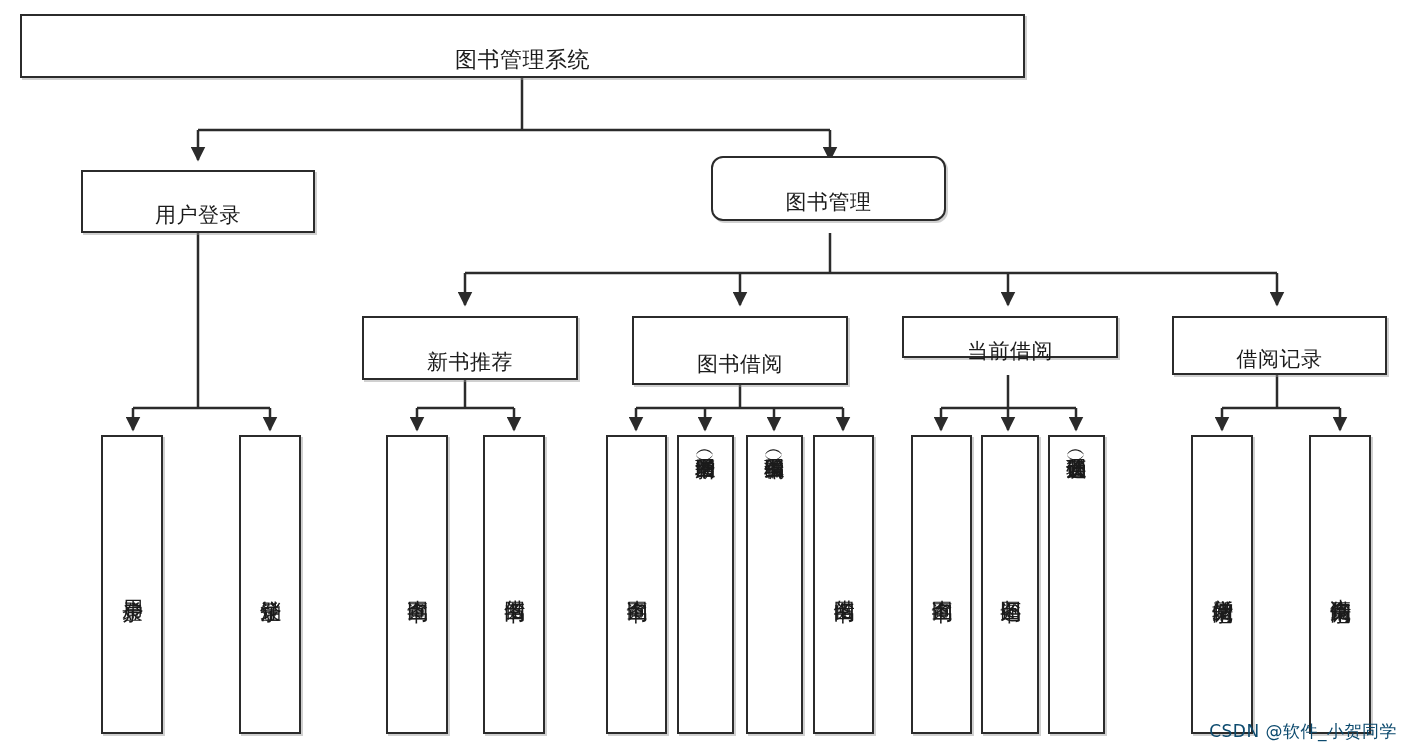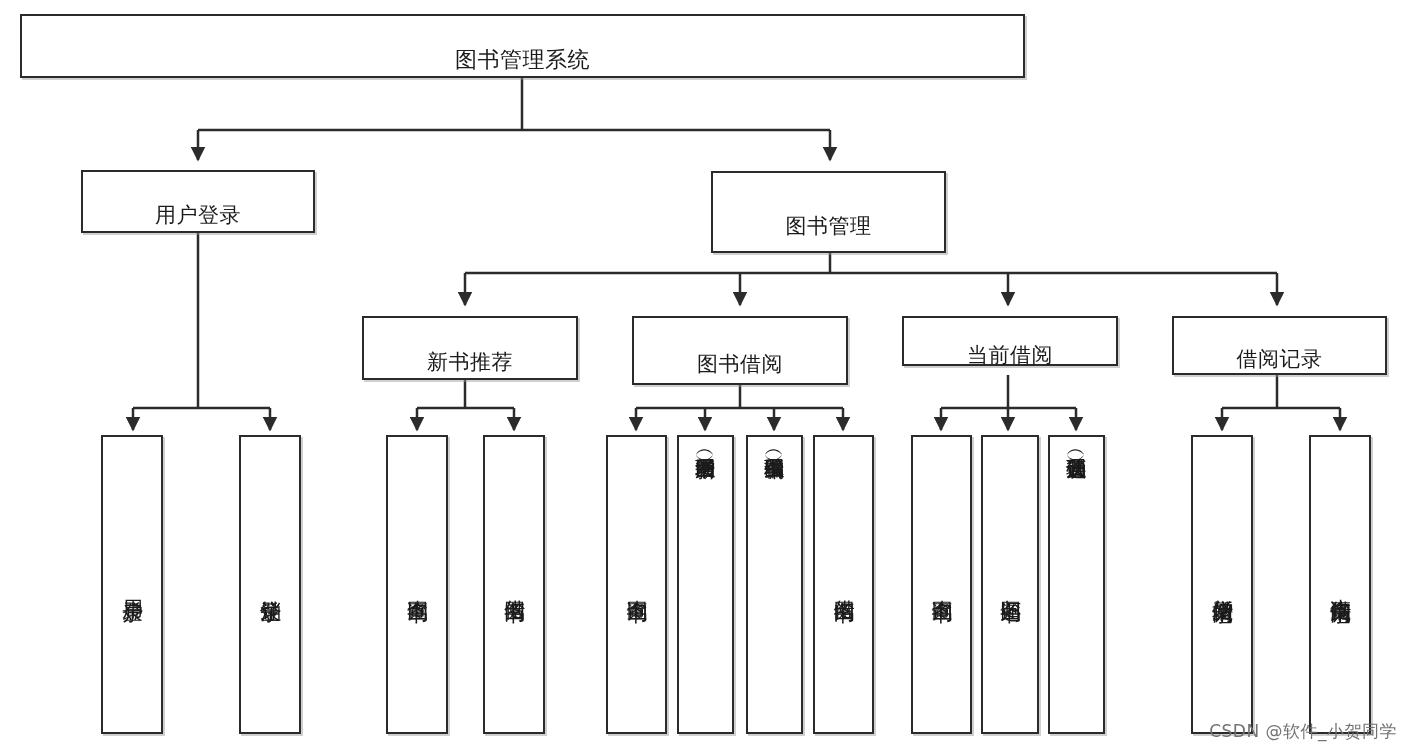--- a/index.html
+++ b/index.html
@@ -67,21 +67,21 @@
   }
   .node.vertical.centered {
     align-items: center;
     padding-top: 0;
   }
   #watermark {
     position: absolute;
     right: 8px;
     bottom: 4px;
     font-size: 17px;
-    color: #737373;
+    color: #0c4a6e;
     font-family: "DejaVu Sans", "Liberation Sans", sans-serif;
     letter-spacing: 0.5px;
     white-space: nowrap;
     pointer-events: none;
   }
 </style>
 </head>
 <body>
 
 <div id="canvas">
@@ -137,33 +137,33 @@
   </svg>
 
   <div class="node root horizontal" style="left:20px; top:14px; width:1005px; height:64px;">
     <span class="label">图书管理系统</span>
   </div>
 
   <div class="node horizontal" style="left:81px; top:170px; width:234px; height:63px;">
     <span class="label">用户登录</span>
   </div>
 
-  <div class="node horizontal" style="left:711px; top:171px; width:235px; height:82px;">
+  <div class="node horizontal" style="left:711px; top:156px; width:235px; height:65px;border-radius:12px;">
     <span class="label">图书管理</span>
   </div>
 
   <div class="node horizontal" style="left:362px; top:316px; width:216px; height:64px;">
     <span class="label">新书推荐</span>
   </div>
 
   <div class="node horizontal" style="left:632px; top:316px; width:216px; height:69px;">
     <span class="label">图书借阅</span>
   </div>
 
-  <div class="node horizontal" style="left:902px; top:316px; width:216px; height:50px;">
+  <div class="node horizontal" style="left:902px; top:316px; width:216px; height:42px;">
     <span class="label">当前借阅</span>
   </div>
 
   <div class="node horizontal" style="left:1172px; top:316px; width:215px; height:59px;">
     <span class="label">借阅记录</span>
   </div>
 
   <div class="node vertical centered" style="left:101px; top:435px; width:62px; height:299px;">
     <span class="label">用户登录</span>
   </div>

